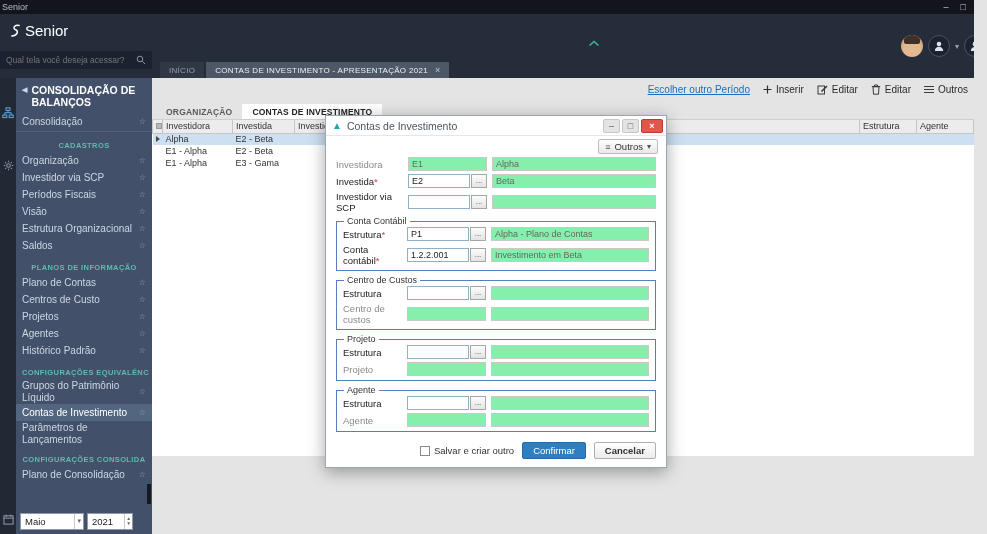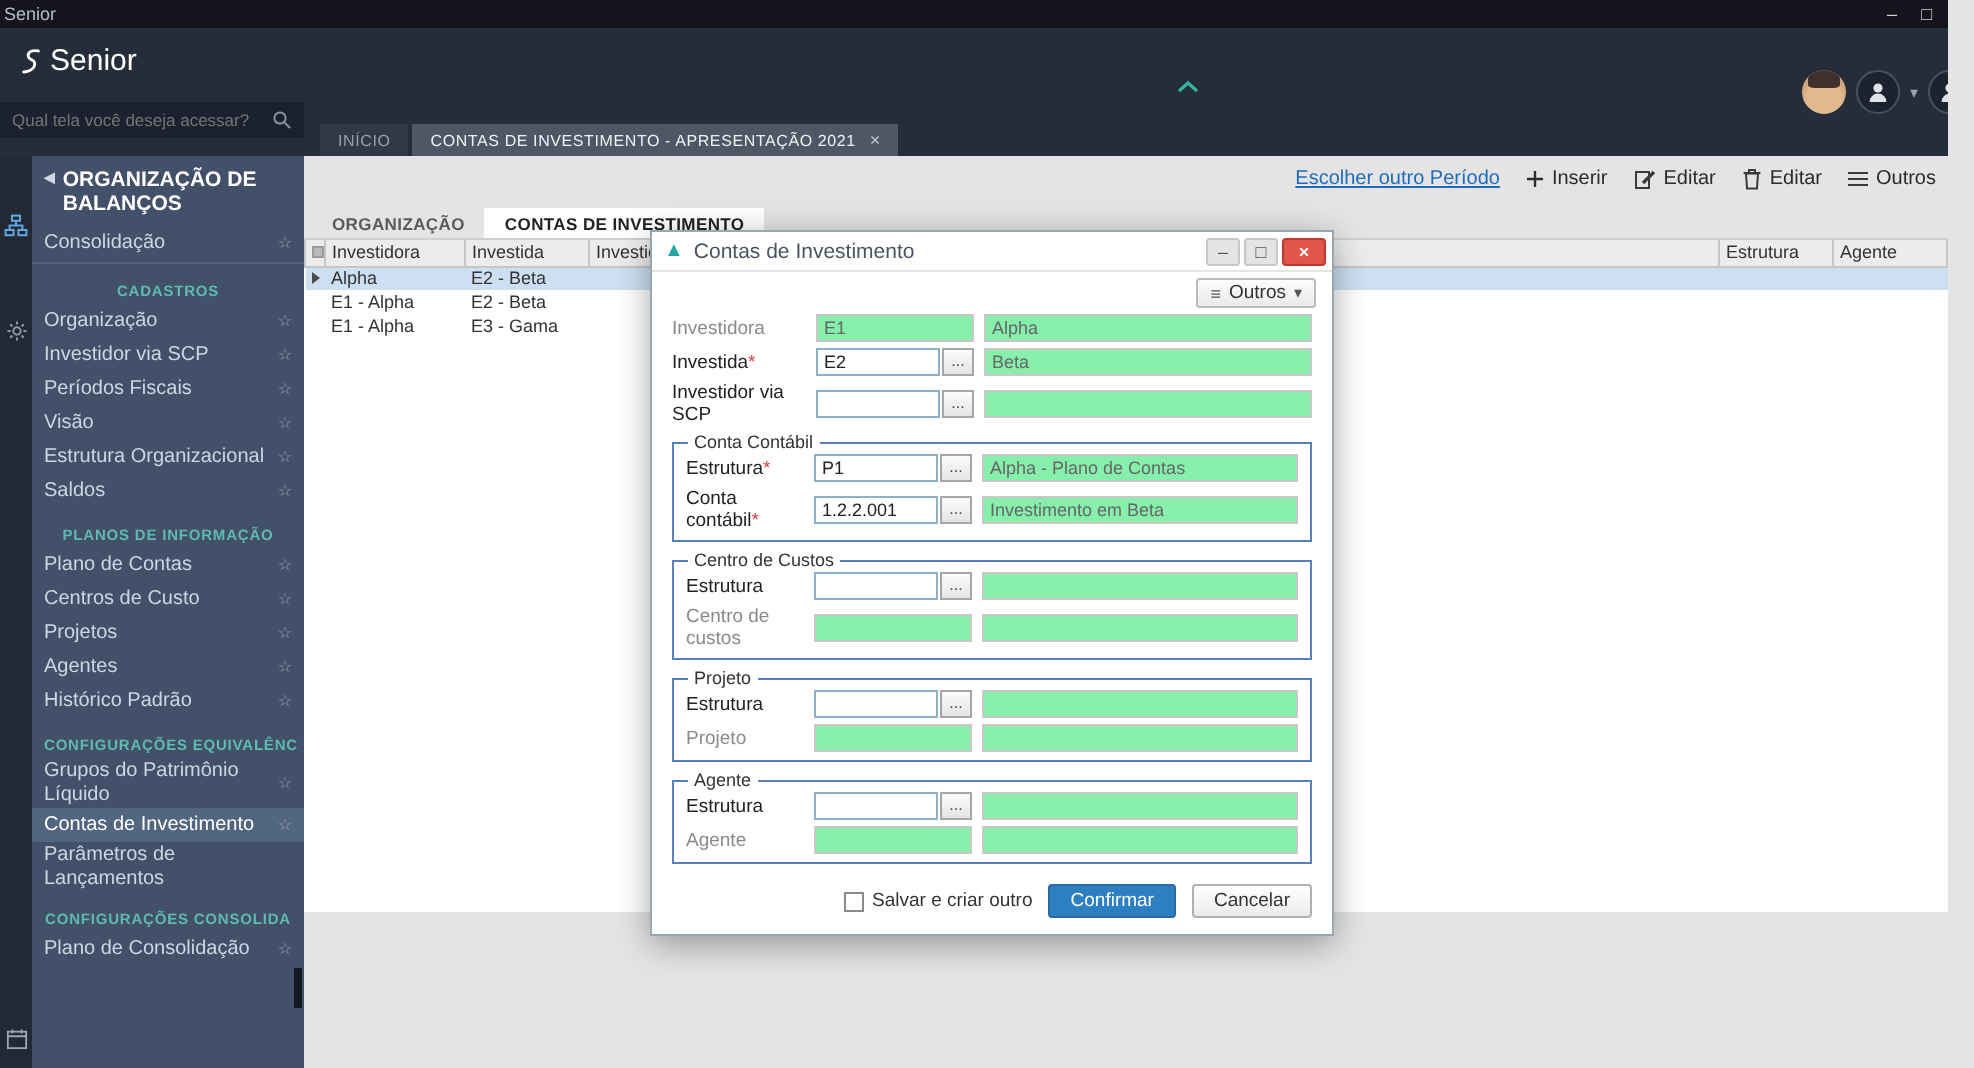--- a/index.html
+++ b/index.html
@@ -121,21 +121,21 @@
     font-size:9px;padding:0 3px;color:#555;outline:none;min-width:0;}
   fieldset{border:1px solid #5580bd;margin:1px 0 4px;padding:1px 6px 3px;min-inline-size:0;}
   legend{font-size:9px;color:#333;padding:0 3px;margin-left:1px;}
   .modal-footer{display:flex;align-items:center;justify-content:flex-end;gap:8px;
     padding:4px 10px 8px;}
   .chk{display:flex;align-items:center;gap:4px;font-size:9.5px;color:#333;cursor:pointer;}
   .chk-box{width:10px;height:10px;border:1px solid #8a8a8a;background:#fff;flex:none;}
   .btn-confirm{background:#2e7fc2;border:1px solid #256aa6;color:#fff;font-size:9.5px;
     padding:0 10px;height:17px;border-radius:2px;cursor:pointer;}
   .btn-cancel{background:linear-gradient(#fff,#ececec);border:1px solid #b0b0b0;color:#333;
-    font-size:9.5px;padding:0 10px;height:17px;border-radius:2px;cursor:pointer;}
+    font-size:9.5px;padding:0 10px;height:17px;border-radius:2px;cursor:pointer;font-weight:bold;}
 </style>
 </head>
 <body>
 
 <div class="screen">
 
   <div class="win-titlebar">
     <span>Senior</span>
     <div class="win-controls">
       <span>–</span>
@@ -222,21 +222,21 @@
             <rect x="1" y="2" width="10" height="9"></rect>
             <path d="M1 4.5h10M3.5 .8V3M8.5 .8V3"></path>
           </g>
         </svg>
     </div>
   </div>
 
   <div class="sidebar">
     <div class="sb-head">
       <span class="sb-back">◀</span>
-      <span>ORGANIZAÇÃO DE BALANÇOS</span>
+      <span>CONSOLIDAÇÃO DE BALANÇOS</span>
     </div>
     <div class="sb-item root">
       <span class="lbl">Consolidação</span>
       <span class="star">☆</span>
     </div>
 
     <div class="sb-section-title">CADASTROS</div>
     <div class="sb-item">
         <span class="lbl">Organização</span>
         <span class="star">☆</span>
@@ -298,20 +298,33 @@
       </div>
 
     <div class="sb-section-title">CONFIGURAÇÕES CONSOLIDA</div>
     <div class="sb-item">
         <span class="lbl">Plano de Consolidação</span>
         <span class="star">☆</span>
       </div>
 
     <div class="sb-thumb"></div>
 
+    <div class="sb-footer">
+      <div class="period-box month">
+        <span class="val">Maio</span>
+        <span class="pb-caret">▾</span>
+      </div>
+      <div class="period-box year">
+        <span class="val">2021</span>
+        <span class="pb-spin">
+            <span>▴</span>
+            <span>▾</span>
+          </span>
+      </div>
+    </div>
   </div>
 
   <div class="main">
     <div class="action-bar">
       <a class="link">Escolher outro Período</a>
       <div class="tool-btn">
         <span style="line-height:0;"><svg width="9" height="9" viewBox="0 0 9 9">
               <path d="M4.5 .5v8M.5 4.5h8" stroke="#2e2e2e" stroke-width="1.2"></path>
             </svg></span>
         <span>Inserir</span>

